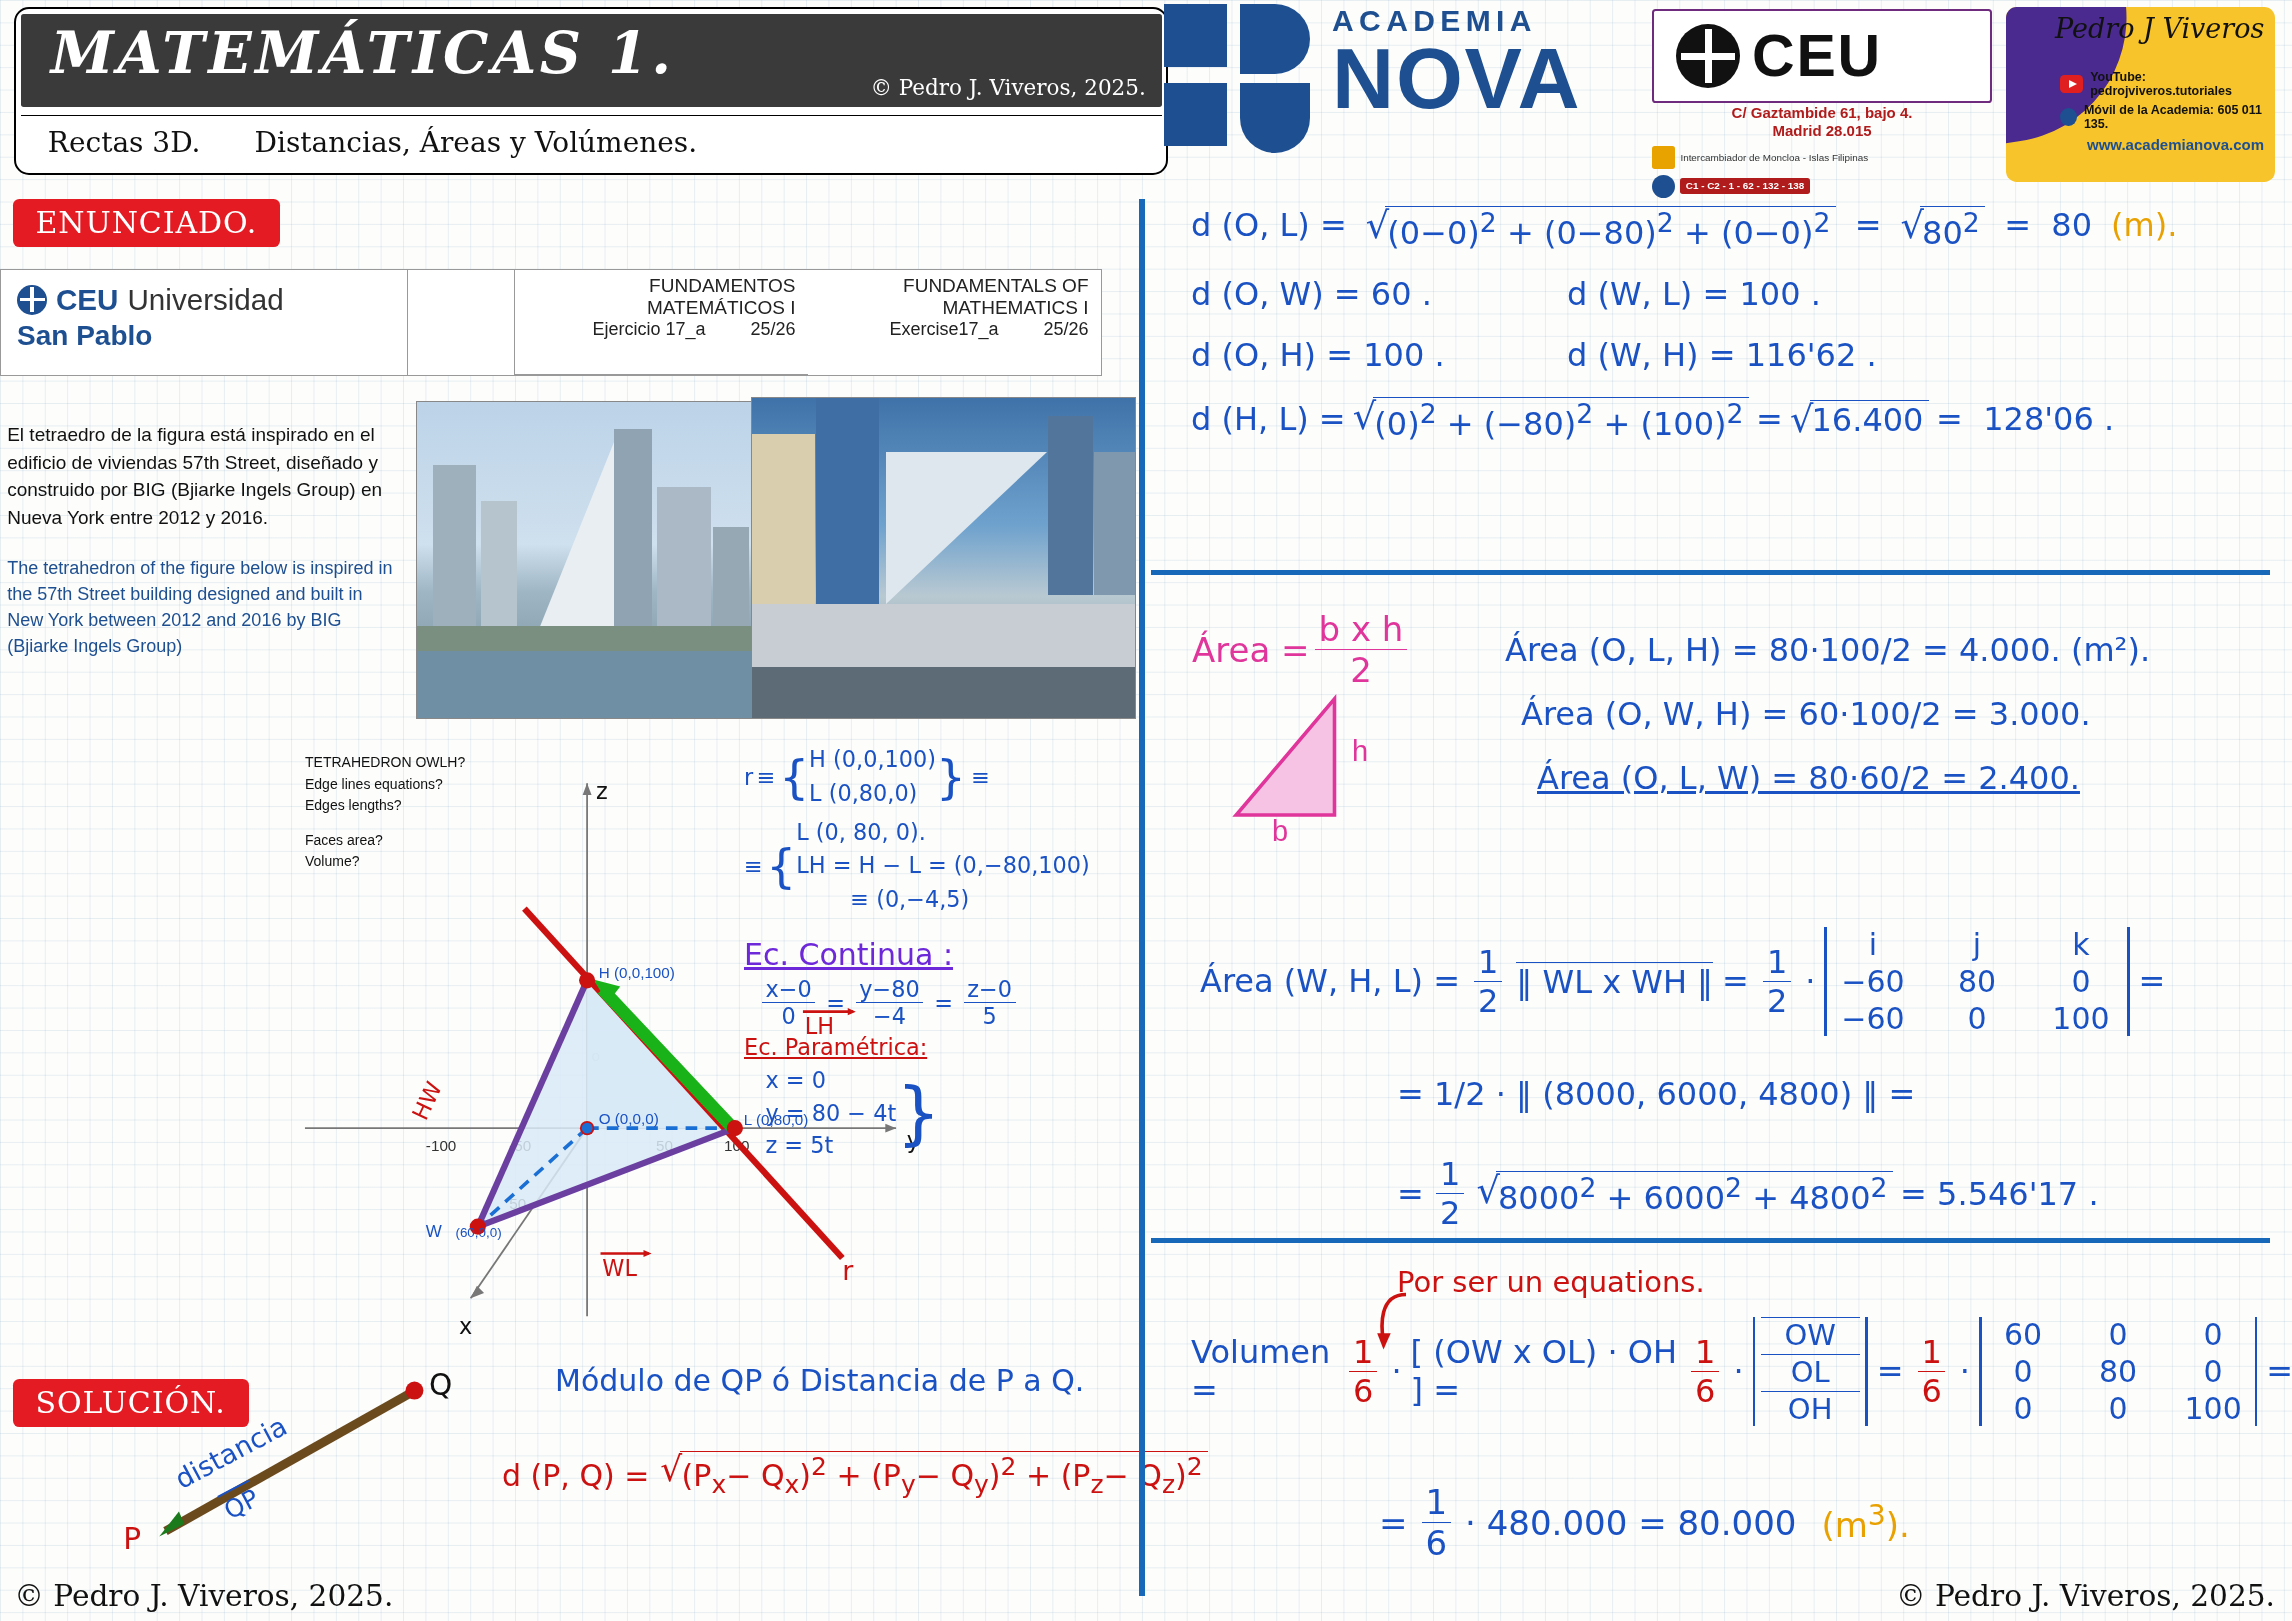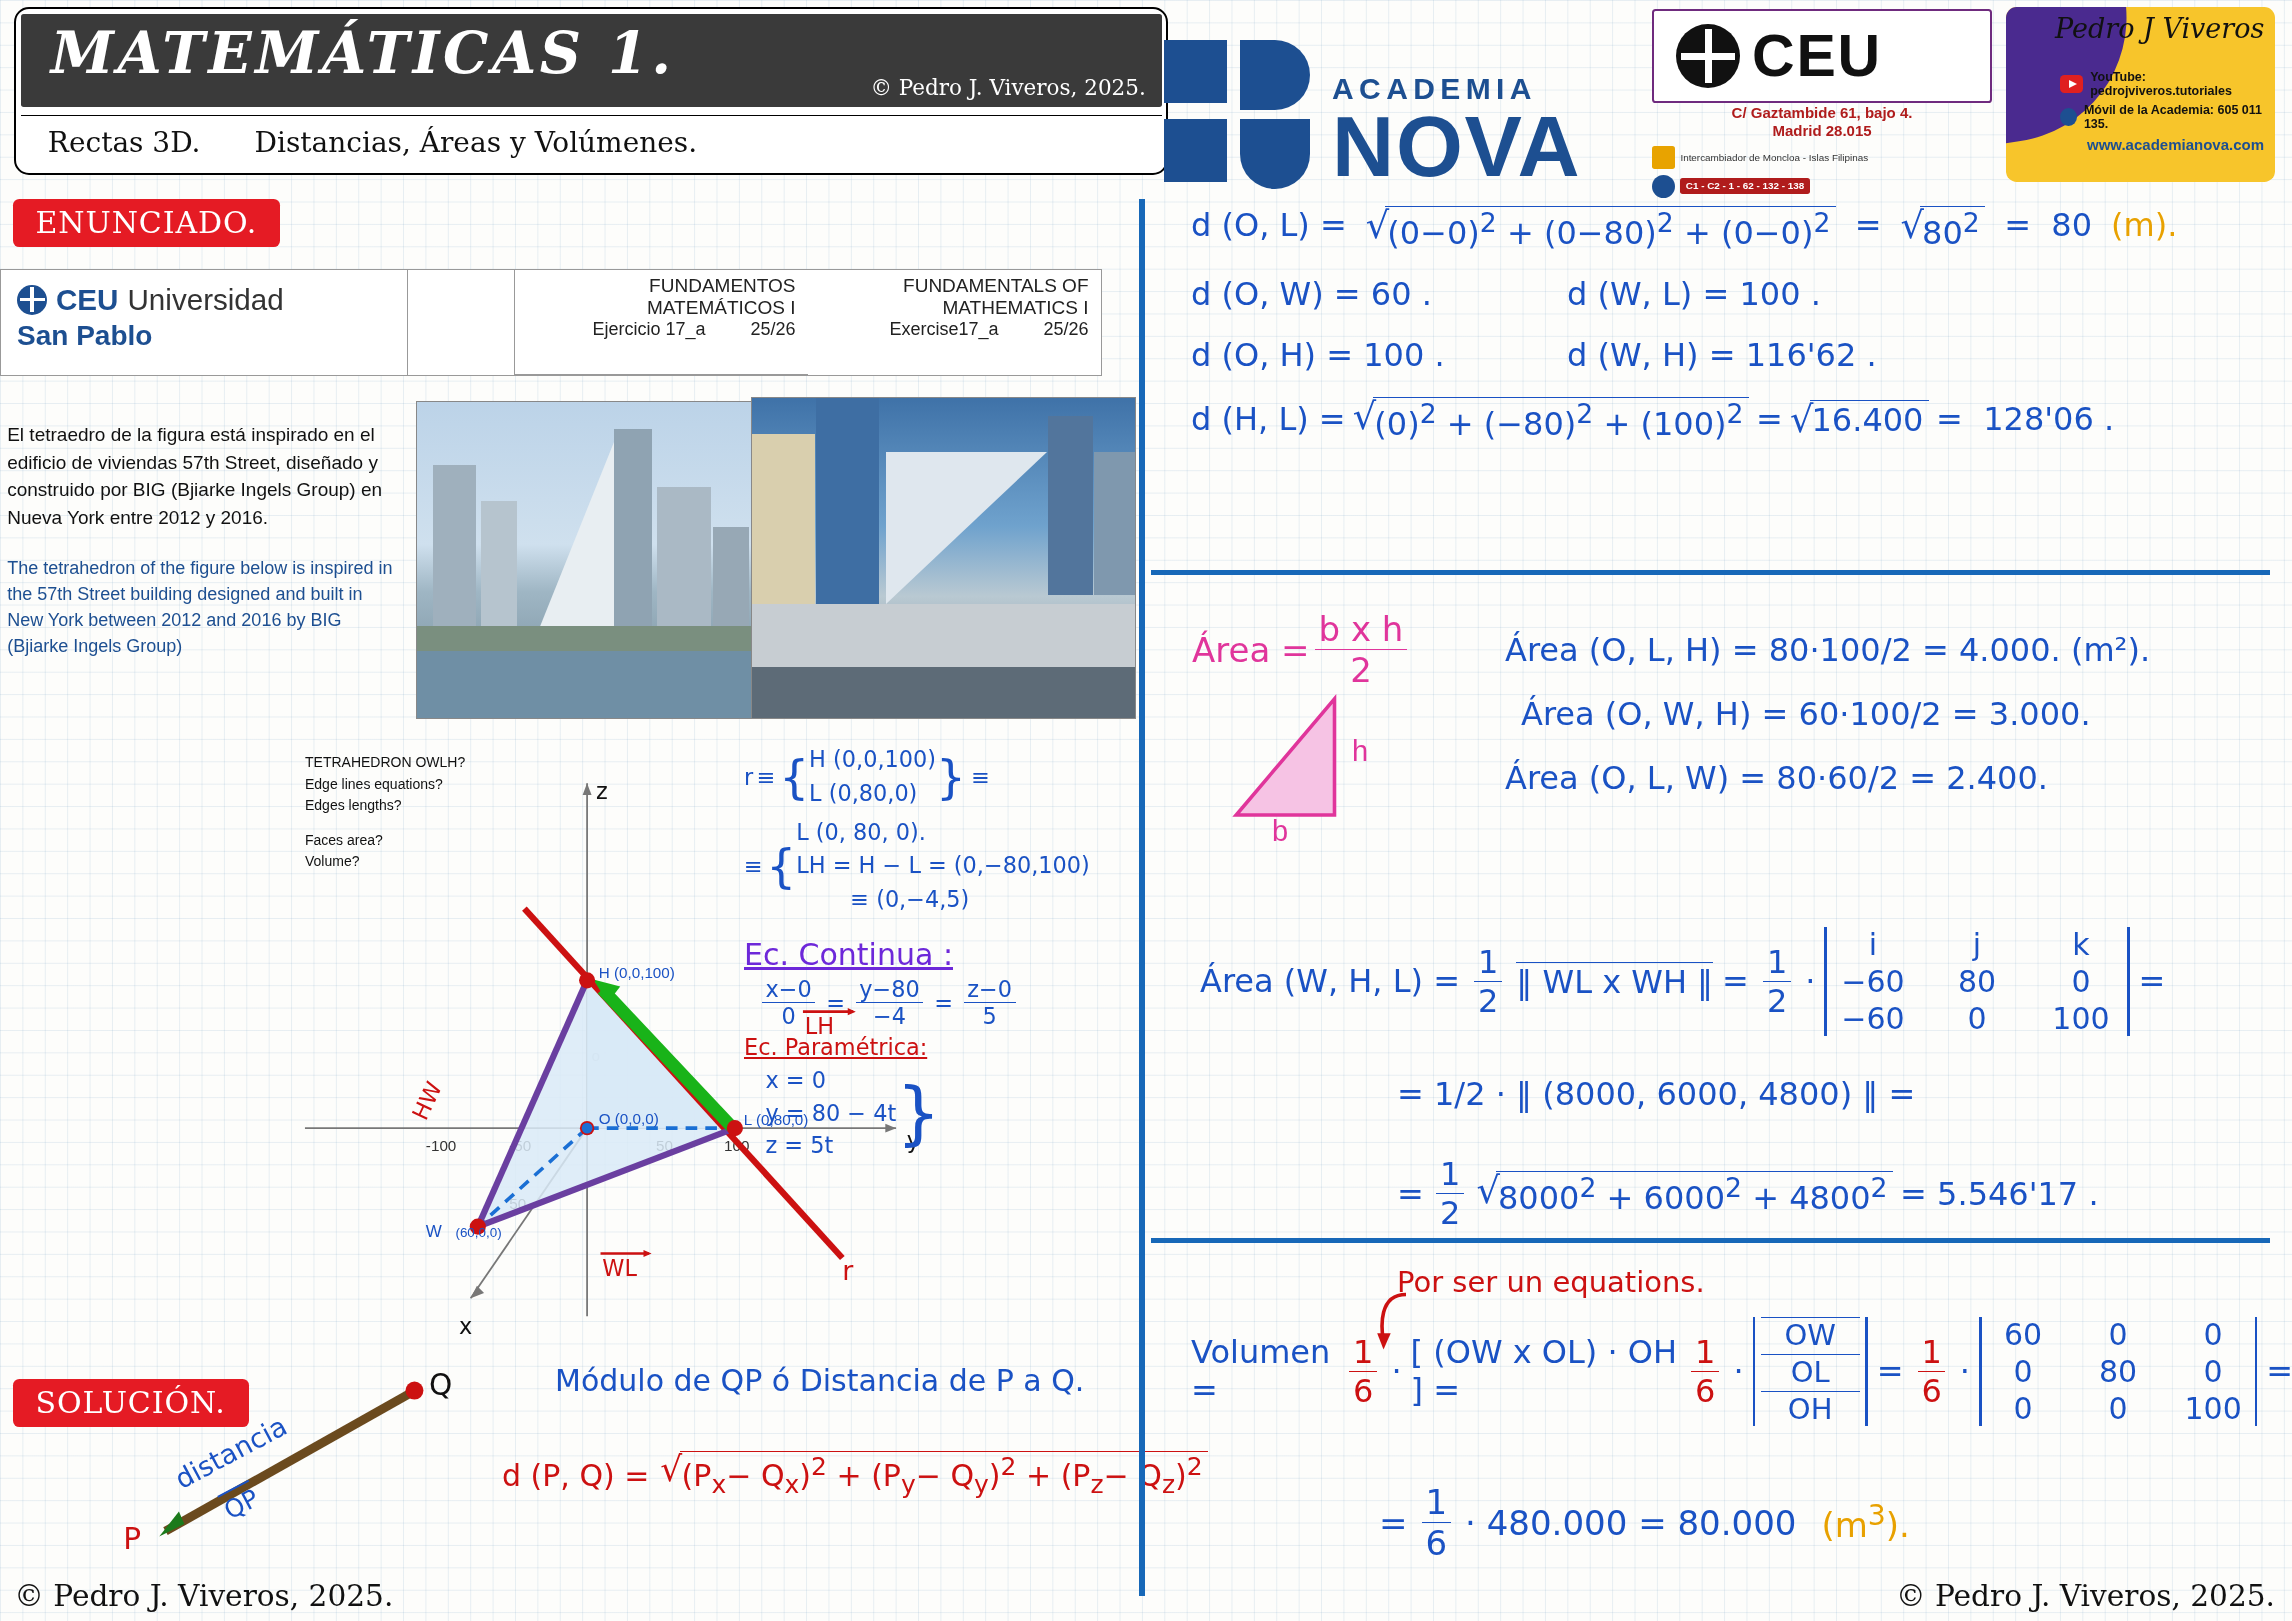--- a/index.html
+++ b/index.html
@@ -41,21 +41,21 @@
   }
   .title-sub {
     position:absolute; left:4.5px; right:4.5px; bottom:4.5px; height:54px;
     background:#fff; border-top:1.8px solid #000; display:flex; align-items:center;
     padding-left:27px; gap:54px;
     font-size:28px; font-family:"DejaVu Serif", serif; color:#111;
   }
 
   
   .logos { position:absolute; left:1155px; top:3.6px; width:1124px; height:179px; }
-  .nova-logo { position:absolute; left:9px; top:14px; width:457px; height:170px; display:flex; align-items:flex-end; }
+  .nova-logo { position:absolute; left:9px; top:0; width:457px; height:170px; display:flex; align-items:flex-start; }
   .nova-mark { width:152px; height:148px; position:relative; }
   .nova-mark i { position:absolute; background:#1d4f91; display:block; }
   .nova-text { margin-left:16px; }
   .nova-academia { font-size:30px; letter-spacing:5.4px; color:#1d4f91; font-weight:700; }
   .nova-nova { font-size:86px; line-height:0.95; color:#1d4f91; font-weight:700; letter-spacing:1.8px; }
 
   .ceu-logo { position:absolute; left:497px; top:5.4px; width:340px; height:94px;
     background:#fff; border:2.7px solid #6f2b7e; border-radius:3.6px; display:flex; align-items:center; gap:12.5px; padding-left:21.5px; }
   .ceu-mark { width:64px; height:64px; border-radius:50%; background:#111; position:relative; }
   .ceu-mark::before, .ceu-mark::after { content:""; position:absolute; background:#fff; }
@@ -430,21 +430,21 @@
   <svg viewBox="0 0 240 160" width="215" height="143">
     <polygon points="10,150 120,150 120,20" fill="#f6c3e4" stroke="#e0359b" stroke-width="4"></polygon>
   </svg>
   <div style="position:absolute; left:125px; top:54px; font-size:29px; color:#e0359b;">h</div>
   <div style="position:absolute; left:45px; top:134px; font-size:29px; color:#e0359b;">b</div>
 </div>
 
 <div style="position:absolute; left:1505px; top:618px; font-family:'DejaVu Sans',sans-serif; color:#1a52c4; font-size:32px; line-height:2.0;">
   <div>Área (O, L, H) = 80·100/2 = 4.000.   (m²).</div>
   <div style="margin-left:16px;">Área (O, W, H) = 60·100/2 = 3.000.</div>
-  <div style="">Área (O, L, W) = 80·60/2 = 2.400.</div>
+  <div style="margin-left:32px;text-decoration:underline;">Área (O, L, W) = 80·60/2 = 2.400.</div>
 </div>
 
 <div style="position:absolute; left:1200px; top:927px; font-family:'DejaVu Sans',sans-serif; color:#1a52c4; font-size:32px; display:flex; align-items:center; gap:9px;">
   <span>Área (W, H, L) =</span>
   <span class="frac">
       <span class="num">1</span>
       <span class="den">2</span>
     </span>
   <span style="border-top:1.8px solid #1a52c4;">‖ WL x WH ‖</span>
   <span>=</span>

